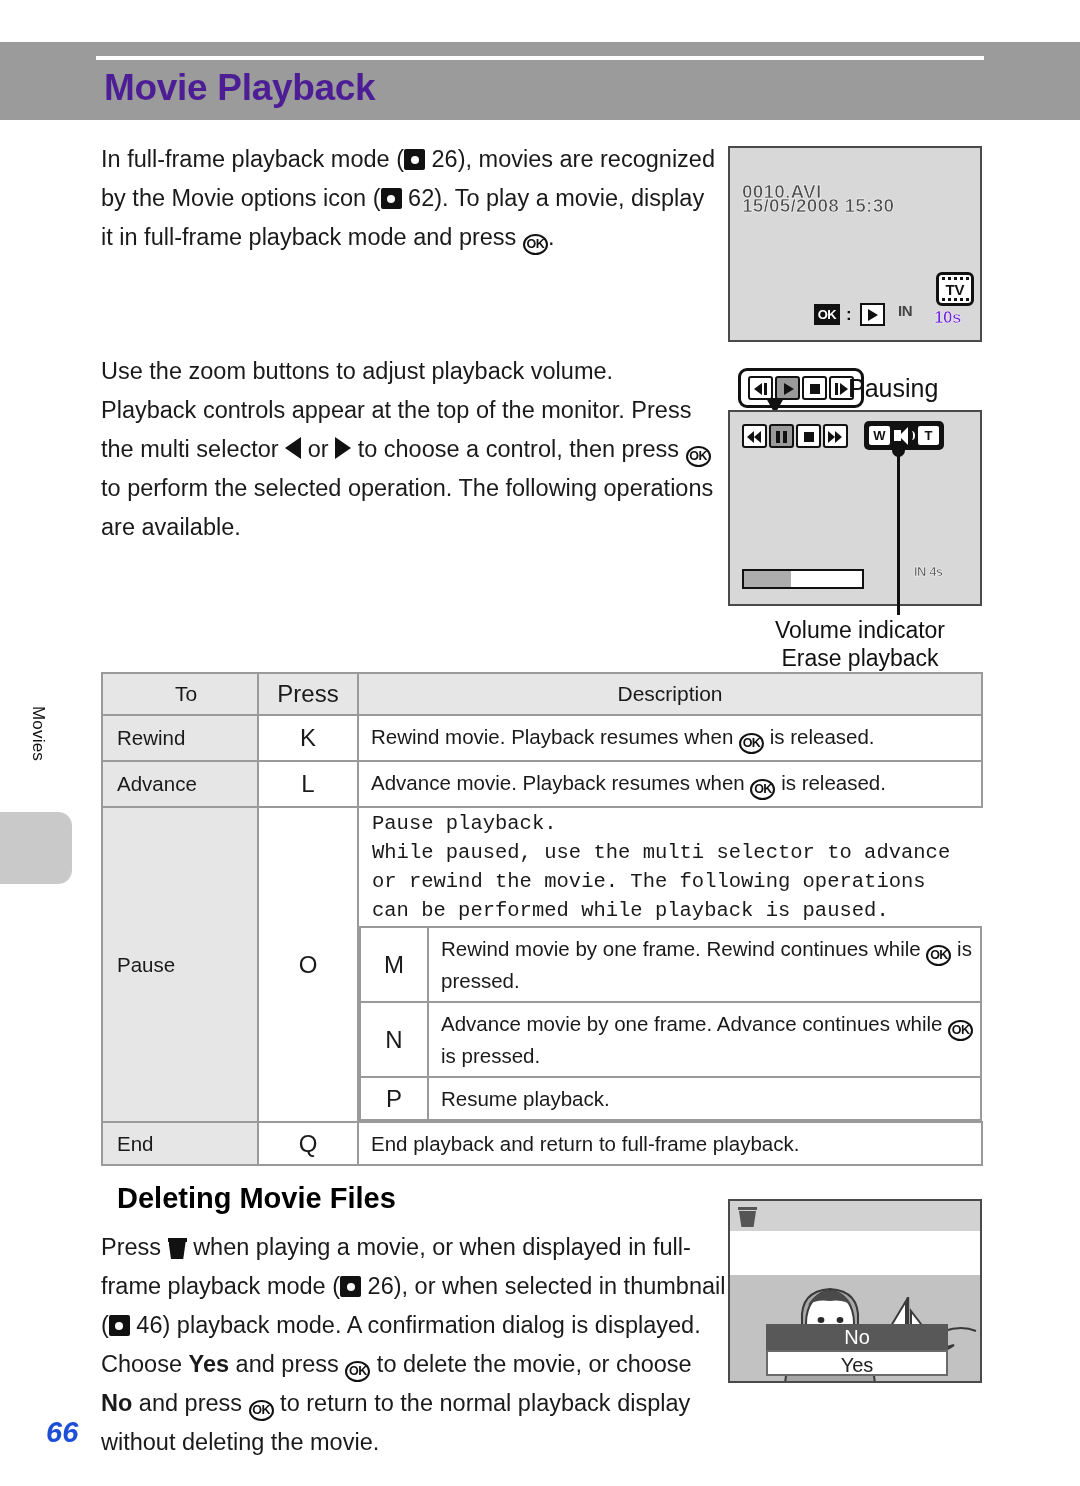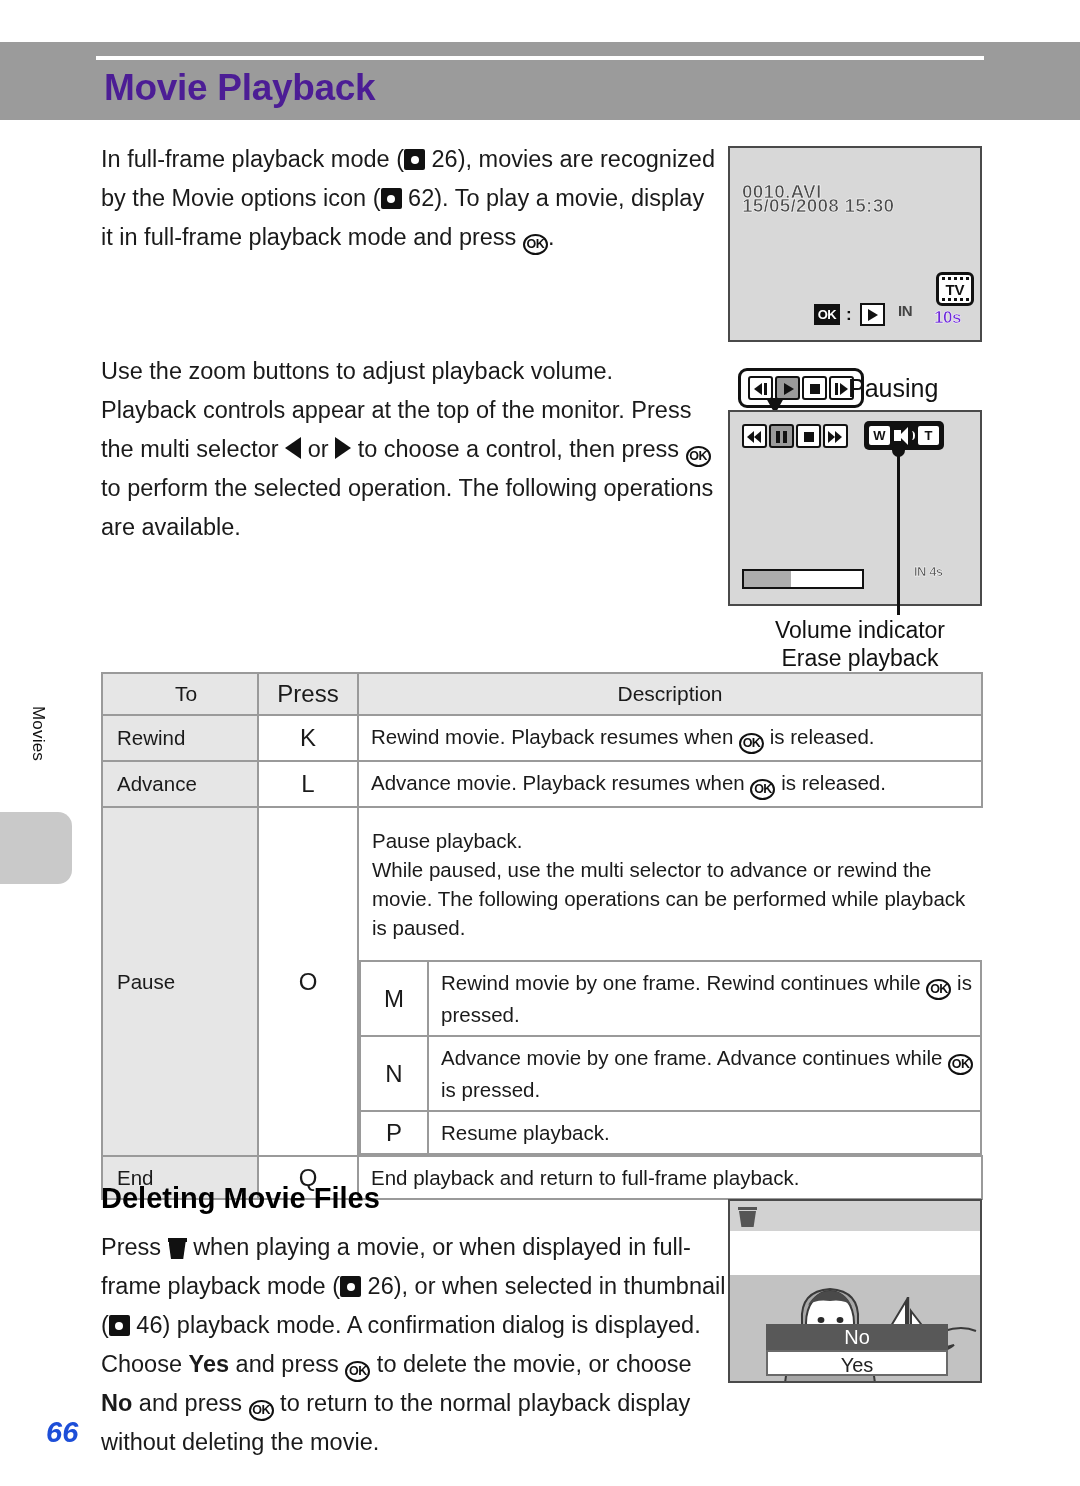--- a/index.html
+++ b/index.html
@@ -47,21 +47,21 @@
   
   .body-col {
     position:absolute; left:101px; width:620px;
     font-size:23.5px; line-height:39px; color:#1a1a1a;
   }
   #intro-para { top:140px; }
   #controls-para { top:352px; }
   #delete-para { top:1228px; width:625px; }
 
   .sec-title {
-    position:absolute; left:101px; top:1182px;
+    position:absolute; left:117px; top:1182px;
     font-size:29px; font-weight:bold; color:#000;
   }
 
   
   .chip-book {
     display:inline-block; width:21px; height:21px;
     background:#111; color:#fff; border-radius:2px;
     font-size:14px; line-height:21px; text-align:center;
     vertical-align:-3px; font-weight:bold;
     position:relative;
@@ -357,22 +357,23 @@
   }
   .tbl .hdr { background:#e6e6e6; text-align:center; font-size:21px; }
   .tbl .c-to  { width:156px; background:#e6e6e6; padding-left:14px; }
   .tbl .c-press{ width:100px; text-align:center; font-size:24px; }
   .tbl .c-desc { padding-left:12px; line-height:29px; }
   .tbl .sub-key { width:68px; text-align:center; font-size:24px; }
   .inner-tbl { width:100%; border-collapse:collapse; }
   .inner-tbl td { border:2px solid #9a9a9a; }
   .nest-head {
     border:none !important;
-    padding:18px 12px !important;
+    padding:1px 12px !important;
     line-height:29px;
+    font-family:Liberation Mono, monospace;
   }
   .nopad { padding:0 !important; border:none !important; }
 
   
   .page-num {
     position:absolute; left:46px; top:1416px;
     font-size:29px; font-style:italic; font-weight:bold; color:#1d4ed8;
   }
 </style>
 </head>

